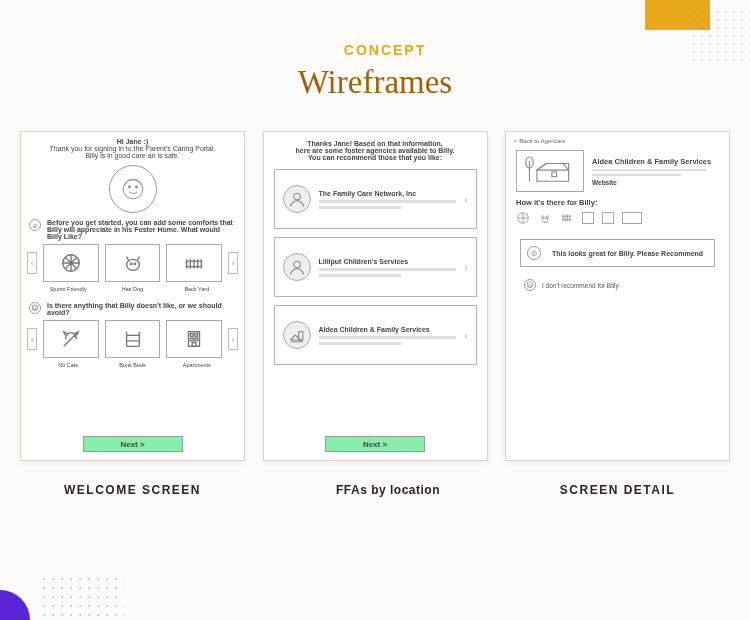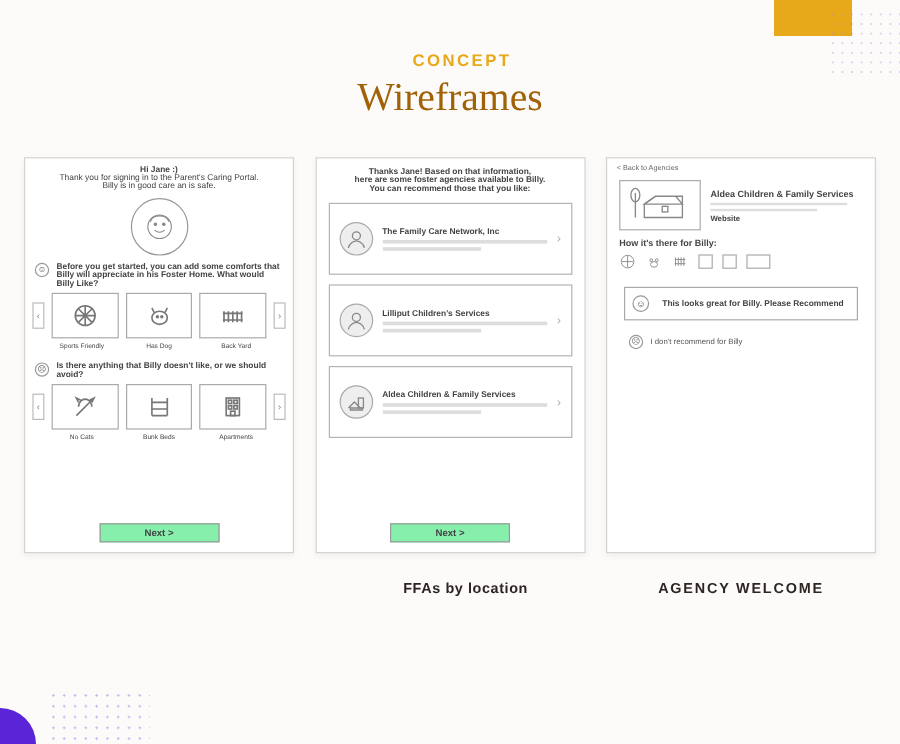--- a/index.html
+++ b/index.html
@@ -152,20 +152,21 @@
           </div>
         <div class="arrow">›</div>
       </div>
       <div class="tilelabels">
         <span>No Cats</span>
         <span>Bunk Beds</span>
         <span>Apartments</span>
       </div>
       <div class="nextbtn">Next &gt;</div>
     </div>
+    <div class="caption">WELCOME SCREEN</div>
   </div>
 
   <div class="col">
     <div class="frame">
       <div class="wf-center" style="padding:8px 12px 0;font-weight:bold;">
         <div>Thanks Jane! Based on that information,</div>
         <div>here are some foster agencies available to Billy.</div>
         <div>You can recommend those that you like:</div>
       </div>
       <div class="card">
@@ -263,16 +264,16 @@
       </div>
       <div class="recbox">
         <div class="face">☺</div>
         <div style="font-weight:bold;font-size:7px;text-align:center;flex:1;">This looks great for Billy. Please Recommend</div>
       </div>
       <div class="dontrec">
         <div class="face" style="width:12px;height:12px;font-size:7px;">☹</div>
         <div>I don't recommend for Billy</div>
       </div>
     </div>
-    <div class="caption">AGENCY WELCOME</div>
+    <div class="caption">SCREEN DETAIL</div>
   </div>
 
 </div>
 
 </body></html>

